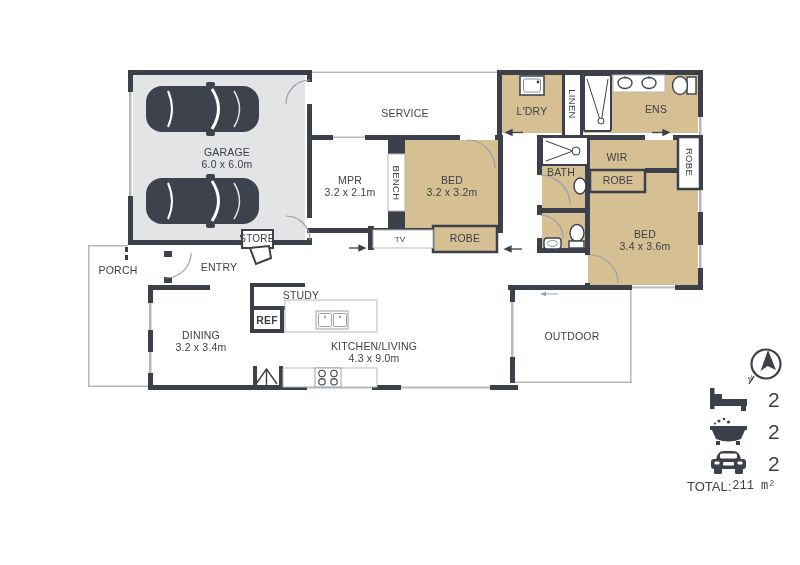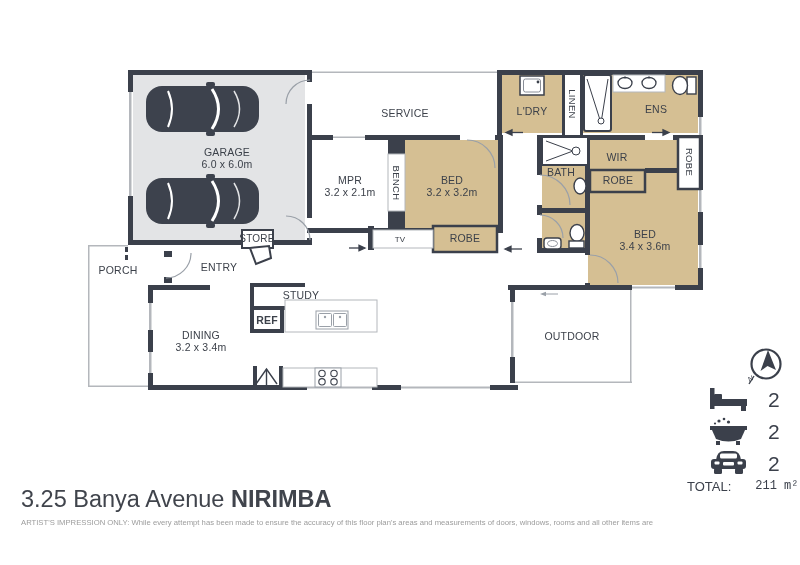--- a/index.html
+++ b/index.html
@@ -6,21 +6,21 @@
   .stage{position:relative;width:800px;height:565px;background:#ffffff;
          font-family:"Liberation Sans",sans-serif;overflow:hidden;}
   svg{position:absolute;left:0;top:0;}
   .lbl{position:absolute;transform:translate(-50%,-50%);font-size:10.5px;line-height:11.5px;
        color:#3c414a;text-align:center;white-space:nowrap;letter-spacing:.2px;}
   .vlbl{position:absolute;transform:translate(-50%,-50%) rotate(90deg);font-size:9.5px;
         color:#3c414a;white-space:nowrap;letter-spacing:.3px;}
   .tiny{font-size:8px;}
   .store-lbl{font-size:10px;}
   .legend-num{position:absolute;font-size:21px;color:#3b404b;}
-  .total-row{position:absolute;left:687px;top:479px;font-size:13px;color:#3b404b;display:flex;gap:24px;}
+  .total-row{position:absolute;left:687px;top:479px;font-size:13px;color:#3b404b;display:flex;gap:1px;}
   .total-row .val{font-size:12px;font-family:Liberation Mono, monospace;}
   .address{position:absolute;left:21px;top:486px;font-size:23.5px;color:#40444c;white-space:nowrap;}
   .address .suburb{font-weight:bold;}
   .disclaimer{position:absolute;left:21px;top:518px;width:760px;font-size:7.7px;
               line-height:9.8px;color:#9c9c9c;}
   .compass-n{position:absolute;left:748px;top:375px;font-size:7px;font-style:italic;color:#3b404b;
              transform:rotate(-30deg);}
 </style>
 </head>
 <body>
@@ -322,36 +322,34 @@
 <div class="lbl" style="left:278px;top:296px;margin-left:23px;">
   <span>STUDY</span>
 </div>
 <div class="lbl" style="left:267px;top:321px;font-weight:bold;">
   <span>REF</span>
 </div>
 <div class="lbl" style="left:201px;top:341px;">
   <div>DINING</div>
       <div>3.2 x 3.4m</div>
 </div>
+<div class="lbl" style="left:374px;top:352px;">
+  <div>KITCHEN/LIVING</div>
+      <div>4.3 x 9.0m</div>
+</div>
 <div class="lbl" style="left:572px;top:337px;">
   <span>OUTDOOR</span>
 </div>
 
 <div class="compass-n">N</div>
 
 <div class="legend-num" style="left:768px;top:388px;">2</div>
 <div class="legend-num" style="left:768px;top:420px;">2</div>
 <div class="legend-num" style="left:768px;top:452px;">2</div>
 <div class="total-row">
   <span>TOTAL:</span>
   <span class="val">211 m²</span>
 </div>
 
-<div class="address">
-  <span>3.25 Banya Avenue</span>
-  <span> </span>
-  <span class="suburb">NIRIMBA</span>
-</div>
 <div class="disclaimer">
-  <div>ARTIST'S IMPRESSION ONLY: While every attempt has been made to ensure the accuracy of this floor plan's areas and measurements of doors, windows, rooms and all other items are</div>
 </div>
 
 </div>
 
 </body></html>

